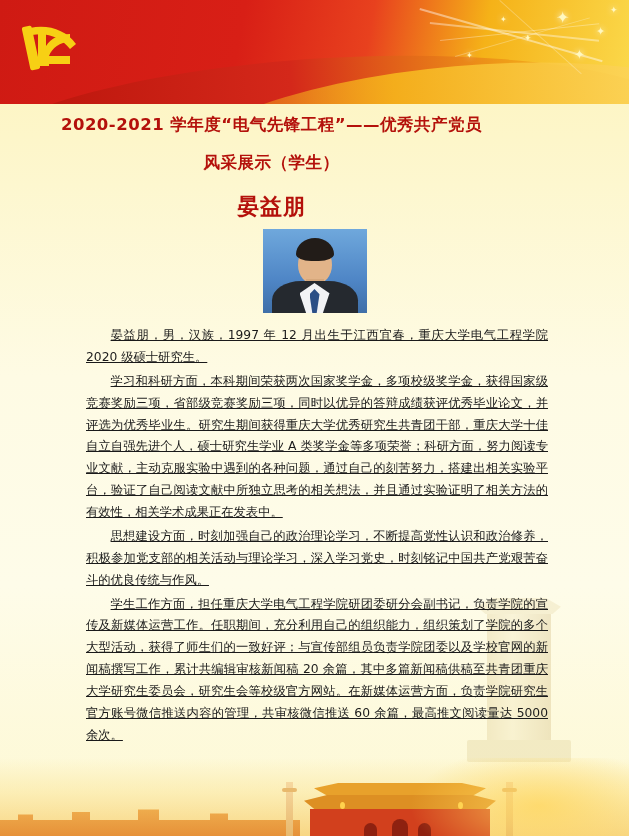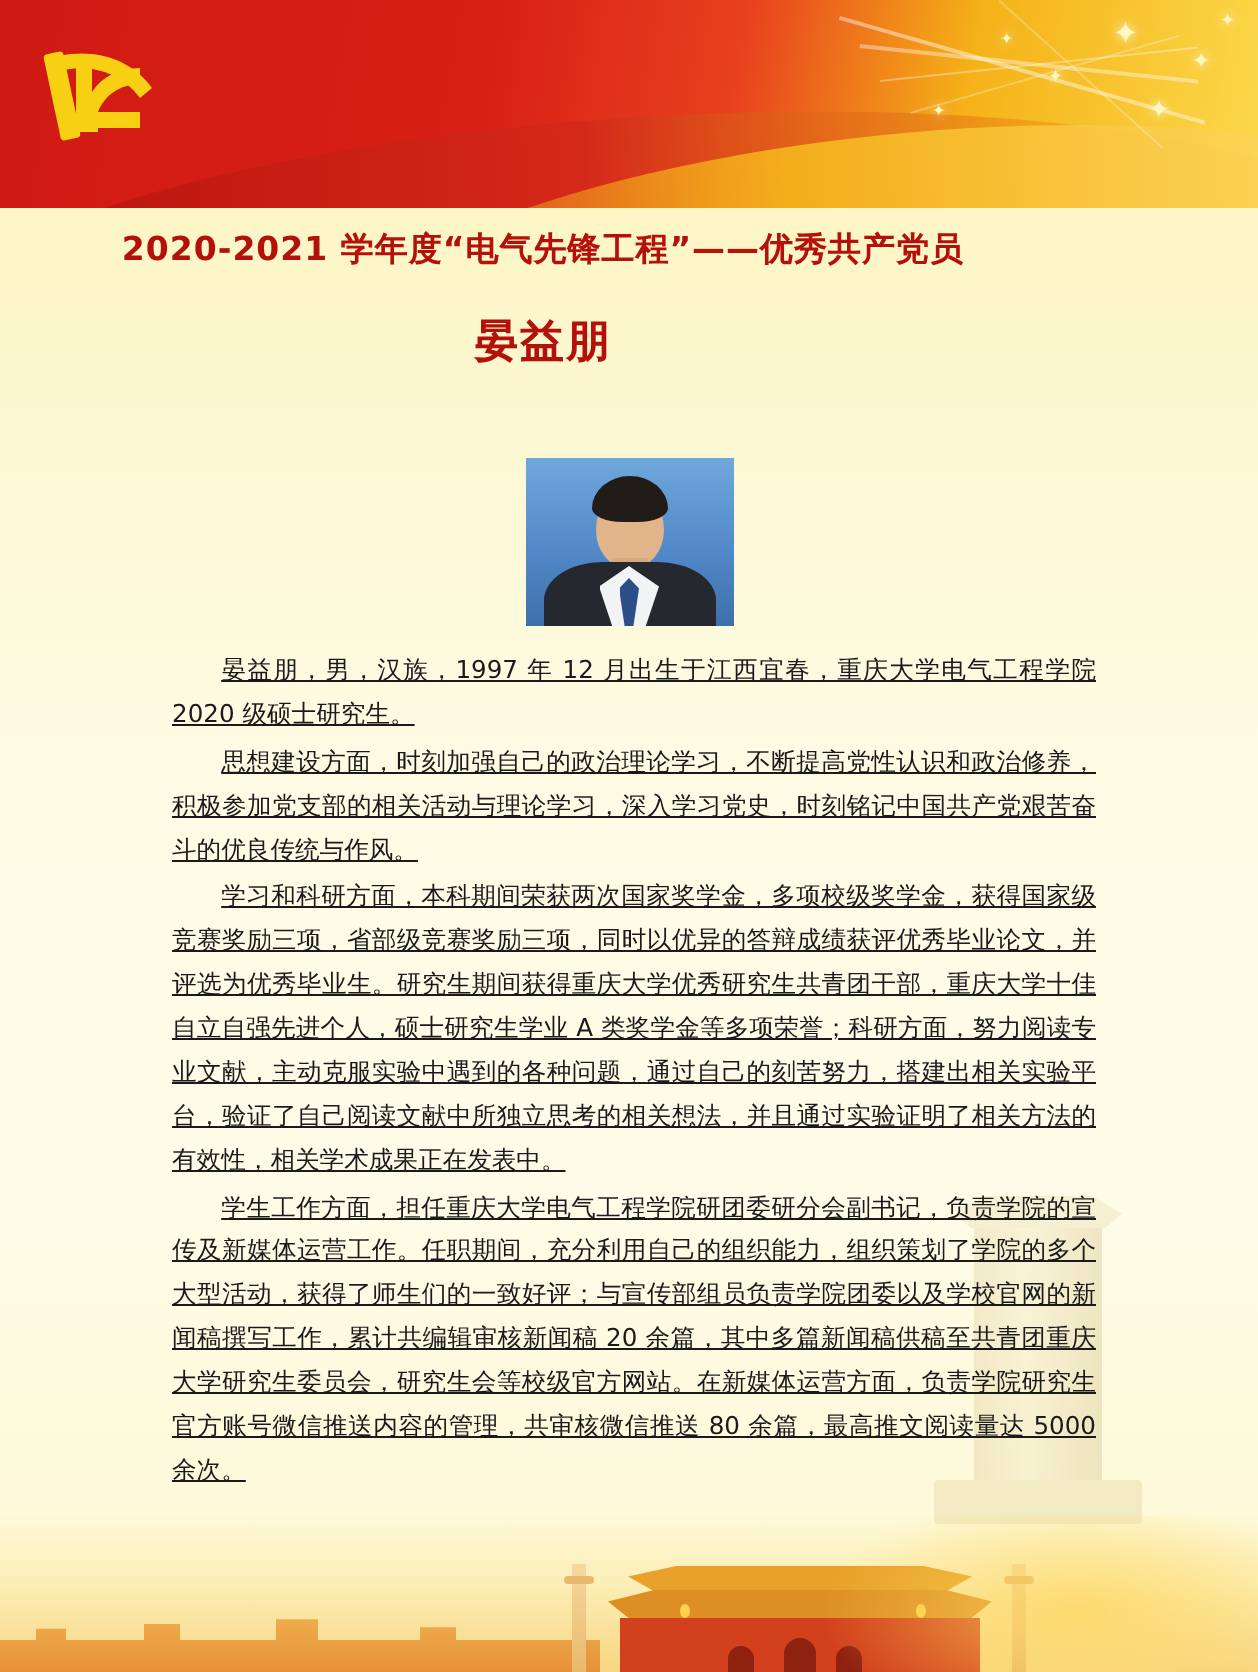--- a/index.html
+++ b/index.html
@@ -326,39 +326,40 @@
   </div>
 
   <div class="monument">
     <div class="shaft"></div>
     <div class="cap"></div>
     <div class="plinth"></div>
   </div>
 
   <div class="title-block">
     <div class="title-main">2020-2021 学年度“电气先锋工程”——优秀共产党员</div>
+    <div class="title-sub">风采展示（学生）</div>
     <div class="title-name">晏益朋</div>
   </div>
 
   <div class="photo-wrap">
     <div class="photo">
       <div class="head"></div>
       <div class="hair"></div>
       <div class="neck"></div>
       <div class="body"></div>
       <div class="shirt"></div>
       <div class="tie"></div>
     </div>
   </div>
 
   <div class="content">
     <p>晏益朋，男，汉族，1997 年 12 月出生于江西宜春，重庆大学电气工程学院 2020 级硕士研究生。</p>
+    <p>学习和科研方面，本科期间荣获两次国家奖学金，多项校级奖学金，获得国家级竞赛奖励三项，省部级竞赛奖励三项，同时以优异的答辩成绩获评优秀毕业论文，并评选为优秀毕业生。研究生期间获得重庆大学优秀研究生共青团干部，重庆大学十佳自立自强先进个人，硕士研究生学业 A 类奖学金等多项荣誉；科研方面，努力阅读专业文献，主动克服实验中遇到的各种问题，通过自己的刻苦努力，搭建出相关实验平台，验证了自己阅读文献中所独立思考的相关想法，并且通过实验证明了相关方法的有效性，相关学术成果正在发表中。</p>
     <p>思想建设方面，时刻加强自己的政治理论学习，不断提高党性认识和政治修养，积极参加党支部的相关活动与理论学习，深入学习党史，时刻铭记中国共产党艰苦奋斗的优良传统与作风。</p>
-    <p>学习和科研方面，本科期间荣获两次国家奖学金，多项校级奖学金，获得国家级竞赛奖励三项，省部级竞赛奖励三项，同时以优异的答辩成绩获评优秀毕业论文，并评选为优秀毕业生。研究生期间获得重庆大学优秀研究生共青团干部，重庆大学十佳自立自强先进个人，硕士研究生学业 A 类奖学金等多项荣誉；科研方面，努力阅读专业文献，主动克服实验中遇到的各种问题，通过自己的刻苦努力，搭建出相关实验平台，验证了自己阅读文献中所独立思考的相关想法，并且通过实验证明了相关方法的有效性，相关学术成果正在发表中。</p>
-    <p>学生工作方面，担任重庆大学电气工程学院研团委研分会副书记，负责学院的宣传及新媒体运营工作。任职期间，充分利用自己的组织能力，组织策划了学院的多个大型活动，获得了师生们的一致好评；与宣传部组员负责学院团委以及学校官网的新闻稿撰写工作，累计共编辑审核新闻稿 20 余篇，其中多篇新闻稿供稿至共青团重庆大学研究生委员会，研究生会等校级官方网站。在新媒体运营方面，负责学院研究生官方账号微信推送内容的管理，共审核微信推送 80 余篇，最高推文阅读量达 5000 余次。</p>
+    <p>学生工作方面，担任重庆大学电气工程学院研团委研分会副书记，负责学院的宣传及新媒体运营工作。任职期间，充分利用自己的组织能力，组织策划了学院的多个大型活动，获得了师生们的一致好评；与宣传部组员负责学院团委以及学校官网的新闻稿撰写工作，累计共编辑审核新闻稿 20 余篇，其中多篇新闻稿供稿至共青团重庆大学研究生委员会，研究生会等校级官方网站。在新媒体运营方面，负责学院研究生官方账号微信推送内容的管理，共审核微信推送 60 余篇，最高推文阅读量达 5000 余次。</p>
   </div>
 
   <div class="bottom">
     <div class="bottom-wash"></div>
     <div class="wall"></div>
     <div class="gate">
       <div class="roof1"></div>
       <div class="roof2"></div>
       <div class="base"></div>
       <div class="arch" style="left:92px;"></div>

